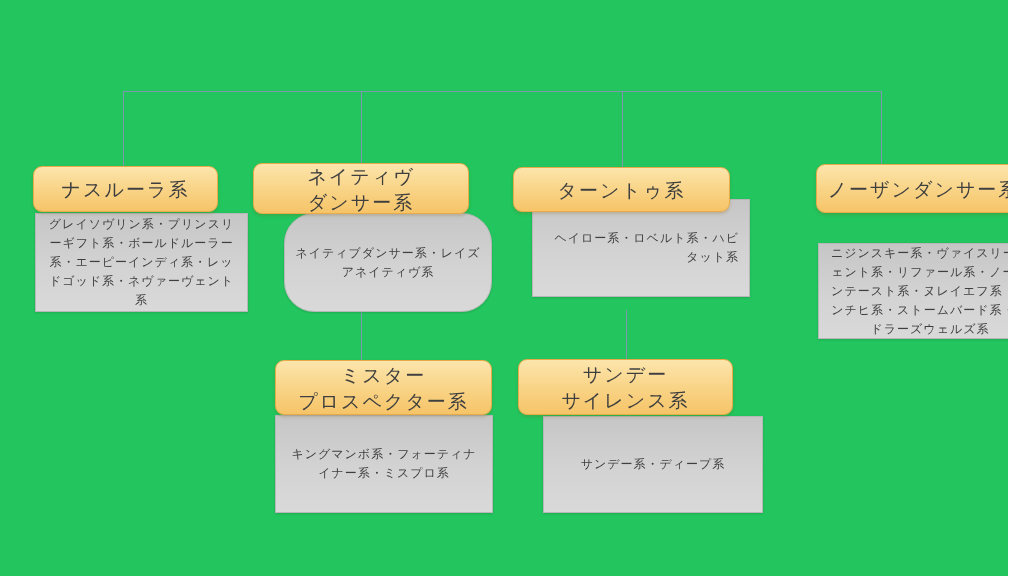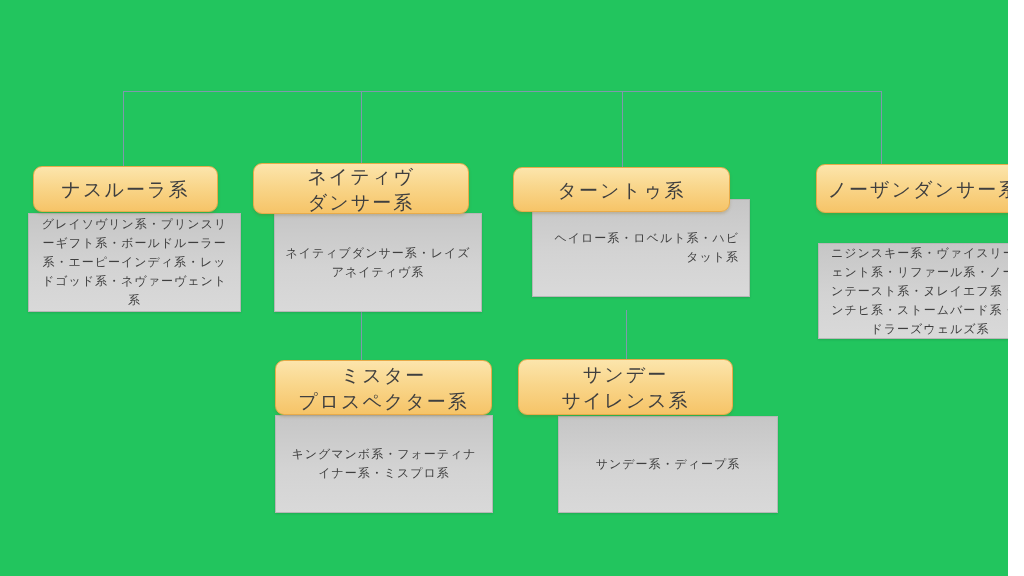--- a/index.html
+++ b/index.html
@@ -56,36 +56,36 @@
     box-shadow: 0 1px 2px rgba(0,0,0,0.12);
     z-index: 1;
     font-size: 12px;
     letter-spacing: 1px;
     line-height: 19px;
     padding: 6px 10px;
   }
 
   
   .n1 { left: 33px;  top: 166px; width: 185px; height: 46px; }
-  .g1 { left: 28px;  top: 213px; width: 213px; height: 99px; text-align: center; }
+  .g1 { left: 35px;  top: 213px; width: 213px; height: 99px; text-align: center; }
   
   .n2 { left: 253px; top: 163px; width: 216px; height: 51px; }
-  .g2 { left: 274px; top: 213px; width: 208px; height: 99px; }
+  .g2 { left: 284px; top: 213px; width: 208px; height: 99px; border-radius: 30px; }
   
   .n3 { left: 513px; top: 167px; width: 217px; height: 45px; align-items: center; }
   .g3 { left: 532px; top: 199px; width: 218px; height: 98px; text-align: right; }
   
   .n4 { left: 772px; top: 164px; width: 215px; height: 49px; margin-left: 44px; }
   .g4 { left: 818px; top: 214px; width: 224px; height: 96px; margin-top: 29px; }
   
   .n5 { left: 253px; top: 360px; width: 217px; height: 55px; margin-left: 22px; }
   .g5 { left: 275px; top: 415px; width: 218px; height: 98px; }
   
   .n6 { left: 518px; top: 359px; width: 215px; height: 56px; }
-  .g6 { left: 558px; top: 416px; width: 220px; height: 97px; }
+  .g6 { left: 543px; top: 416px; width: 220px; height: 97px; }
 </style>
 </head>
 <body>
 
 <div class="canvas">
 
   <div class="line h-top"></div>
   <div class="line v-drop1"></div>
   <div class="line v-drop2"></div>
   <div class="line v-drop3"></div>

